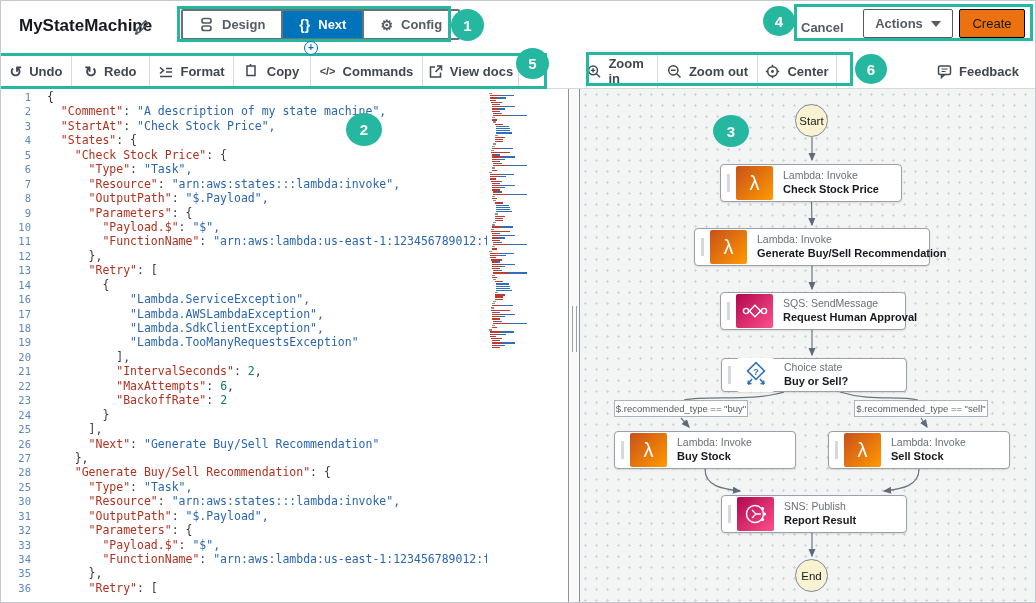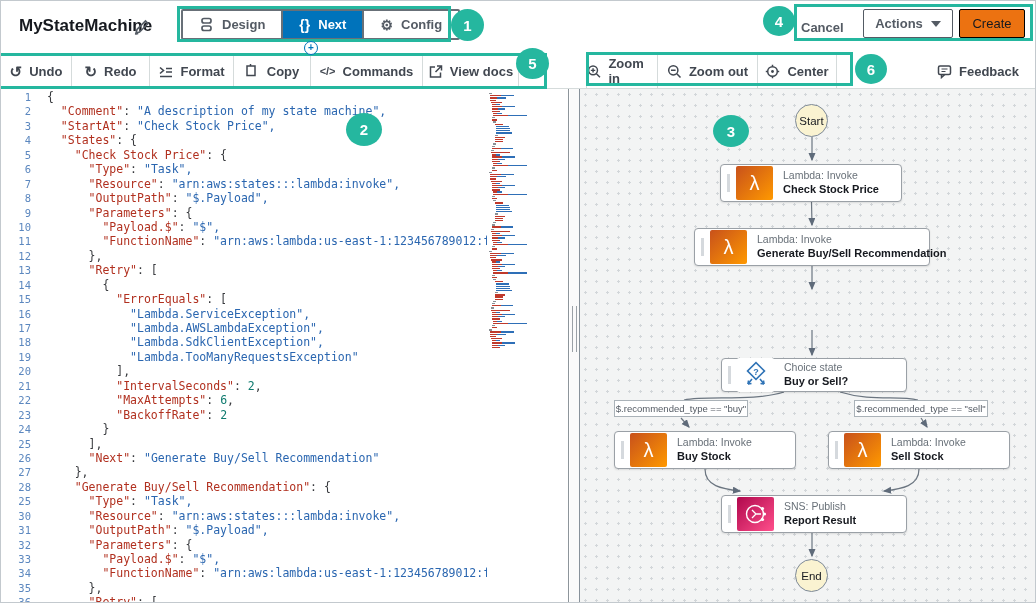--- a/index.html
+++ b/index.html
@@ -228,21 +228,20 @@
         <div class="cline"><span class="lnum">5</span><span class="ltext">    <span class="tk-key">"Check Stock Price"</span>: {</span></div>
         <div class="cline"><span class="lnum">6</span><span class="ltext">      <span class="tk-key">"Type"</span>: <span class="tk-str">"Task</span><span class="tk-str">",</span></span></div>
         <div class="cline"><span class="lnum">7</span><span class="ltext">      <span class="tk-key">"Resource"</span>: <span class="tk-str">"arn:aws:states:::lambda:invoke</span><span class="tk-str">",</span></span></div>
         <div class="cline"><span class="lnum">8</span><span class="ltext">      <span class="tk-key">"OutputPath"</span>: <span class="tk-str">"$.Payload</span><span class="tk-str">",</span></span></div>
         <div class="cline"><span class="lnum">9</span><span class="ltext">      <span class="tk-key">"Parameters"</span>: {</span></div>
         <div class="cline"><span class="lnum">10</span><span class="ltext">        <span class="tk-key">"Payload.$"</span>: <span class="tk-str">"$</span><span class="tk-str">",</span></span></div>
         <div class="cline"><span class="lnum">11</span><span class="ltext">        <span class="tk-key">"FunctionName"</span>: <span class="tk-str">"arn:aws:lambda:us-east-1:123456789012:function:Step</span></span></div>
         <div class="cline"><span class="lnum">12</span><span class="ltext">      },</span></div>
         <div class="cline"><span class="lnum">13</span><span class="ltext">      <span class="tk-key">"Retry"</span>: [</span></div>
         <div class="cline"><span class="lnum">14</span><span class="ltext">        {</span></div>
-        <div class="cline"><span class="lnum">15</span><span class="ltext">          <span class="tk-key">"ErrorEquals"</span>: [</span></div>
         <div class="cline"><span class="lnum">16</span><span class="ltext">            <span class="tk-str">"Lambda.ServiceException</span><span class="tk-str">",</span></span></div>
         <div class="cline"><span class="lnum">17</span><span class="ltext">            <span class="tk-str">"Lambda.AWSLambdaException</span><span class="tk-str">",</span></span></div>
         <div class="cline"><span class="lnum">18</span><span class="ltext">            <span class="tk-str">"Lambda.SdkClientException</span><span class="tk-str">",</span></span></div>
         <div class="cline"><span class="lnum">19</span><span class="ltext">            <span class="tk-str">"Lambda.TooManyRequestsException</span><span class="tk-str">"</span></span></div>
         <div class="cline"><span class="lnum">20</span><span class="ltext">          ],</span></div>
         <div class="cline"><span class="lnum">21</span><span class="ltext">          <span class="tk-key">"IntervalSeconds"</span>: <span class="tk-num">2</span>,</span></div>
         <div class="cline"><span class="lnum">22</span><span class="ltext">          <span class="tk-key">"MaxAttempts"</span>: <span class="tk-num">6</span>,</span></div>
         <div class="cline"><span class="lnum">23</span><span class="ltext">          <span class="tk-key">"BackoffRate"</span>: <span class="tk-num">2</span></span></div>
         <div class="cline"><span class="lnum">24</span><span class="ltext">        }</span></div>
         <div class="cline"><span class="lnum">25</span><span class="ltext">      ],</span></div>
@@ -417,20 +416,35 @@
 
     <div class="node n2">
       <span class="grip"></span>
       <span class="nicon ic-lambda">λ</span>
       <span class="ntext">
         <span class="ntype">Lambda: Invoke</span>
         <span class="nname">Generate Buy/Sell Recommendation</span>
       </span>
     </div>
 
+    <div class="node n3">
+      <span class="grip"></span>
+      <span class="nicon ic-sqs">
+        <svg class="icon" width="26" height="26" viewBox="0 0 26 26">
+          <circle cx="4" cy="13" r="2.6" fill="none" stroke="#fff" stroke-width="1.4"></circle>
+          <circle cx="22" cy="13" r="2.6" fill="none" stroke="#fff" stroke-width="1.4"></circle>
+          <rect x="9" y="9" width="8" height="8" fill="none" stroke="#fff" stroke-width="1.4" transform="rotate(45 13 13)"></rect>
+          <path d="M7 13 H9 M17 13 H19" stroke="#fff" stroke-width="1.4"></path>
+        </svg>
+      </span>
+      <span class="ntext">
+        <span class="ntype">SQS: SendMessage</span>
+        <span class="nname">Request Human Approval</span>
+      </span>
+    </div>
 
     <div class="node n4">
       <span class="grip"></span>
       <span class="nicon ic-choice">
         <svg class="icon" width="28" height="28" viewBox="0 0 28 28">
           <rect x="8" y="4" width="12" height="12" fill="none" stroke="#2f73b6" stroke-width="1.6" transform="rotate(45 14 10)"></rect>
           <text x="14" y="13.5" text-anchor="middle" font-size="9" font-weight="bold" fill="#2f73b6">?</text>
           <path d="M10 18 L6 23 M18 18 L22 23" stroke="#2f73b6" stroke-width="1.6" fill="none"></path>
           <path d="M6 23 l0.5,-3.5 M6 23 l3.5,-0.5" stroke="#2f73b6" stroke-width="1.6"></path>
           <path d="M22 23 l-0.5,-3.5 M22 23 l-3.5,-0.5" stroke="#2f73b6" stroke-width="1.6"></path>

